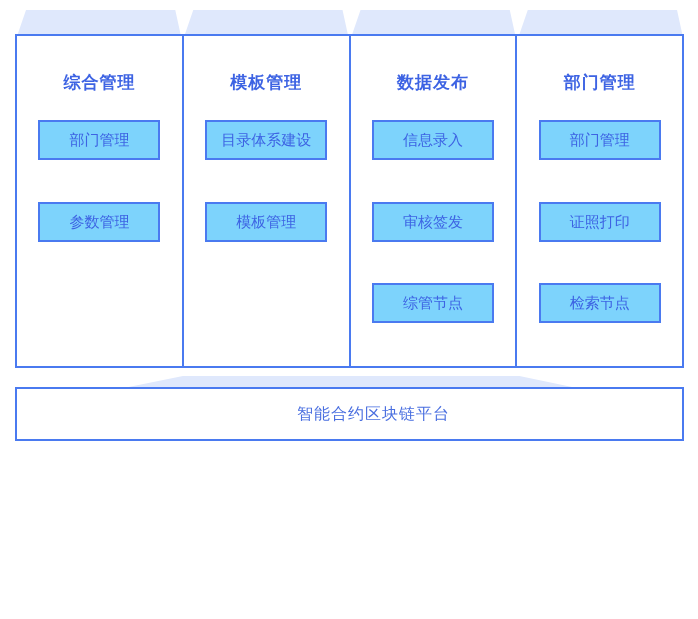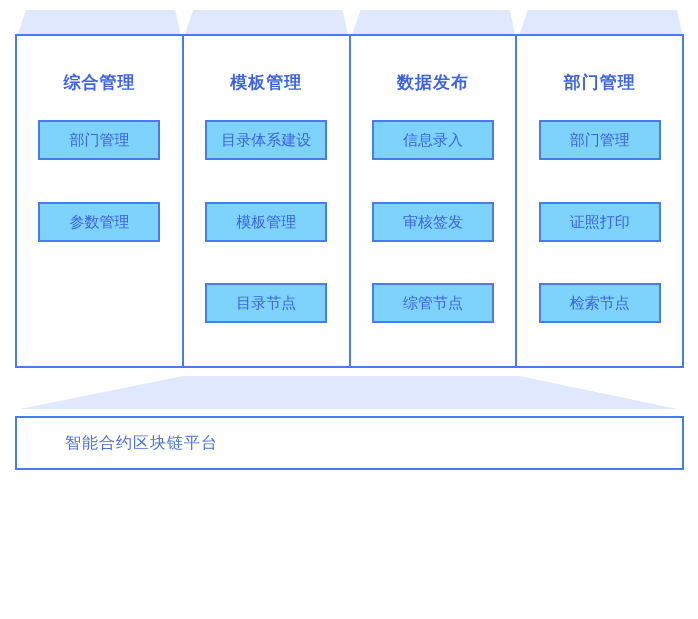--- a/index.html
+++ b/index.html
@@ -79,28 +79,28 @@
     top: 376px;
     width: 669px;
     height: 33px;
     background: #dfe8fc;
     clip-path: polygon(25.1% 0, 75.4% 0, 99% 100%, 0.75% 100%);
   }
   
   .platform-bar {
     position: absolute;
     left: 15px;
-    top: 416px;
+    top: 387px;
     width: 669px;
     height: 54px;
     border: 2px solid #4a7af0;
     background: #ffffff;
     display: flex;
     align-items: center;
-    justify-content: flex-start;
+    justify-content: center;
     font-size: 16px;
     color: #4a6fe0;
     letter-spacing: 1px;
     padding-left: 48px;
   }
 </style>
 </head>
 <body>
 
 <div class="canvas">
@@ -117,21 +117,20 @@
     <div class="column">
       <div class="column-title">综合管理</div>
       <div class="module-box first">部门管理</div>
       <div class="module-box second">参数管理</div>
     </div>
 
     <div class="column">
       <div class="column-title">模板管理</div>
       <div class="module-box first">目录体系建设</div>
       <div class="module-box second">模板管理</div>
-      <div class="module-box third">目录节点</div>
     </div>
 
     <div class="column">
       <div class="column-title">数据发布</div>
       <div class="module-box first">信息录入</div>
       <div class="module-box second">审核签发</div>
       <div class="module-box third">综管节点</div>
     </div>
 
     <div class="column">

